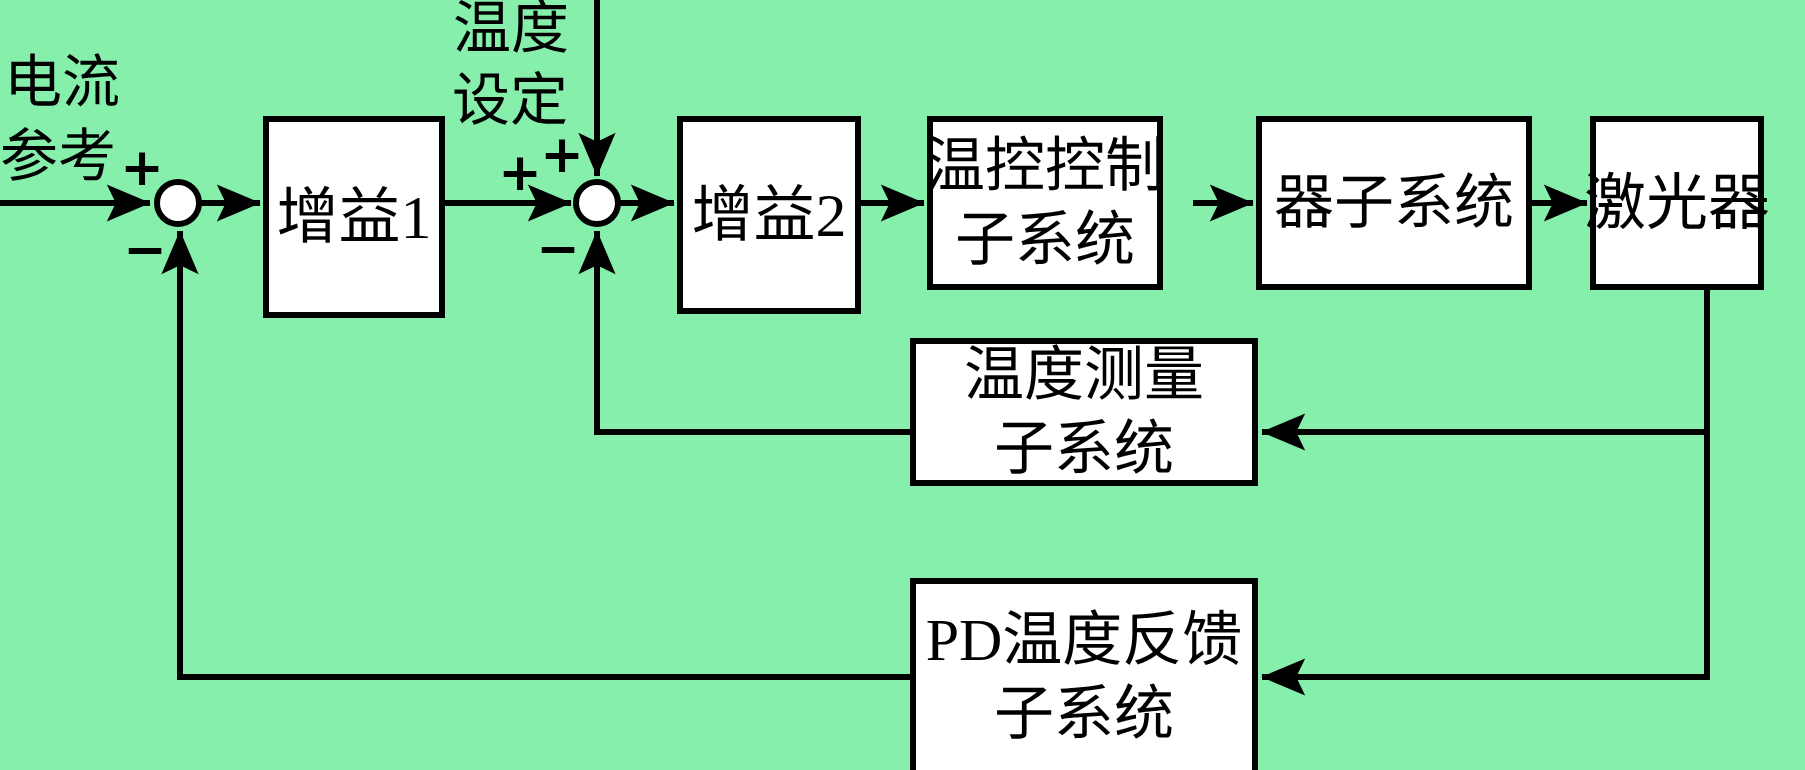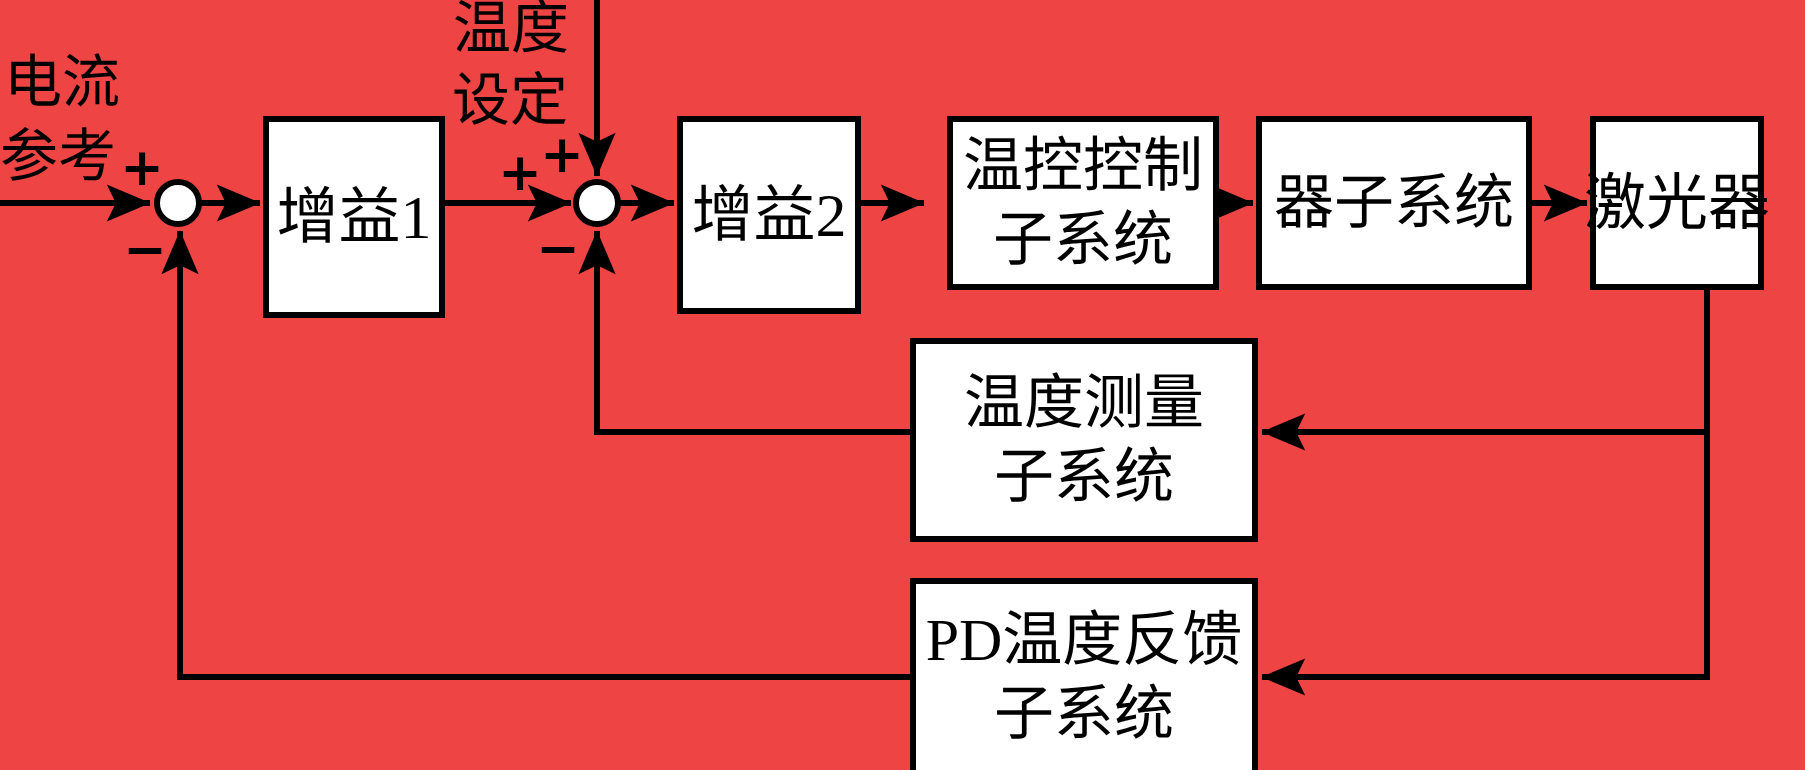--- a/index.html
+++ b/index.html
@@ -1,20 +1,20 @@
 <!DOCTYPE html>
 <html lang="zh-CN"><head>
 <meta charset="utf-8">
 <style>
   html, body { margin: 0; padding: 0; background: #ffffff; }
   .canvas {
     position: relative;
     width: 1805px;
     height: 770px;
-    background: #ef4444;
+    background: #86efac;
     color: #000000;
     font-family: "Liberation Serif", "DejaVu Serif", serif;
     overflow: hidden;
   }
   svg.wires { position: absolute; left: 0; top: 0; }
   .block {
     position: absolute;
     box-sizing: border-box;
     border: 6px solid #000000;
     background: #ffffff;
@@ -104,34 +104,34 @@
   <span class="sign" style="left:534px; top:224px;">−</span>
 
   <div class="block" style="left:263px; top:116px; width:182px; height:202px;">
     <span class="bl-single">增益1</span>
   </div>
 
   <div class="block" style="left:677px; top:116px; width:184px; height:198px;">
     <span class="bl-single">增益2</span>
   </div>
 
-  <div class="block" style="left:927px; top:116px; width:272px; height:174px;margin-left:20px;">
+  <div class="block" style="left:927px; top:116px; width:236px; height:174px;">
     <span class="bl">温控控制</span>
     <span class="bl">子系统</span>
   </div>
 
   <div class="block" style="left:1256px; top:116px; width:276px; height:174px;">
     <span class="bl">器子系统</span>
   </div>
 
   <div class="block" style="left:1590px; top:116px; width:174px; height:174px;">
     <span class="bl-single">激光器</span>
   </div>
 
-  <div class="block" style="left:910px; top:338px; width:348px; height:204px;">
+  <div class="block" style="left:910px; top:338px; width:348px; height:148px;">
     <span class="bl">温度测量</span>
     <span class="bl">子系统</span>
   </div>
 
   <div class="block" style="left:910px; top:578px; width:348px; height:198px;">
     <span class="bl">PD温度反馈</span>
     <span class="bl">子系统</span>
   </div>
 
 </div>

